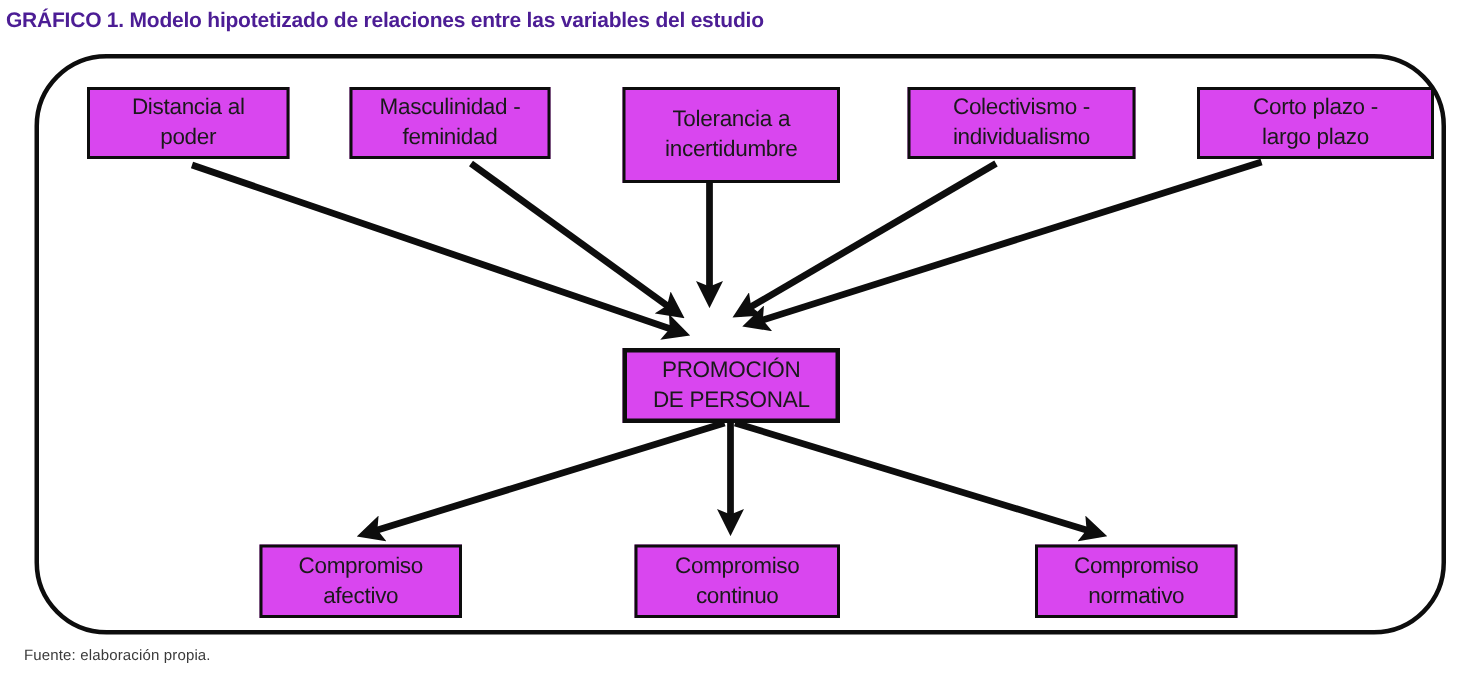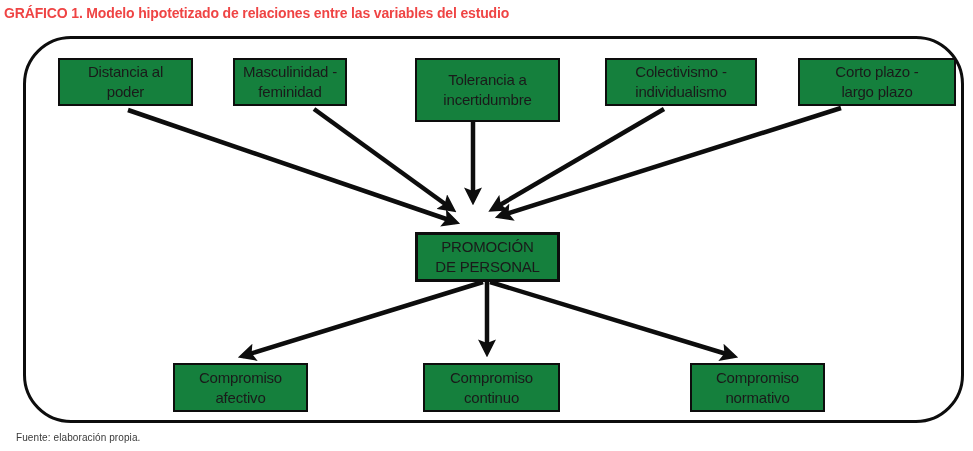--- a/index.html
+++ b/index.html
@@ -6,41 +6,41 @@
   html, body { background: #ffffff; }
   body {
     width: 973px; height: 451px;
     position: relative;
     overflow: hidden;
     font-family: "Liberation Sans", sans-serif;
   }
   .page { position: absolute; inset: 0; }
   .figure-title {
     position: absolute; left: 4px; top: 5px;
-    font-size: 14px; font-weight: bold; color: #ef4444;
+    font-size: 14px; font-weight: bold; color: #4c1d95;
     letter-spacing: -0.15px;
   }
   .frame {
     position: absolute; left: 23px; top: 36px;
     width: 941px; height: 387px;
     border: 3.5px solid #0d0d0d;
     border-radius: 48px;
     background: transparent;
   }
   svg.arrows-layer {
     position: absolute; left: 0; top: 0;
     width: 973px; height: 451px;
     pointer-events: none;
   }
   .node {
     position: absolute;
     display: flex; align-items: center; justify-content: center;
     text-align: center;
     white-space: pre-line;
-    background: #15803d;
+    background: #d946ef;
     border: 2px solid #0d0d0d;
     color: #1a1a1a;
     font-size: 15px; line-height: 20px;
     letter-spacing: -0.2px;
   }
   .node.central { border-width: 3px; }
   .source-note {
     position: absolute; left: 16px; top: 432px;
     font-size: 10px; color: #3a3a3a;
     letter-spacing: 0.1px;
@@ -67,21 +67,21 @@
     <line x1="664" y1="109" x2="493" y2="209" stroke="#0d0d0d" stroke-width="4.5" marker-end="url(#ah)"></line>
     <line x1="841" y1="108" x2="500" y2="216" stroke="#0d0d0d" stroke-width="4.5" marker-end="url(#ah)"></line>
     <line x1="483" y1="282" x2="243" y2="356" stroke="#0d0d0d" stroke-width="4.5" marker-end="url(#ah)"></line>
     <line x1="487" y1="282" x2="487" y2="352" stroke="#0d0d0d" stroke-width="4.5" marker-end="url(#ah)"></line>
     <line x1="490" y1="282" x2="733" y2="356" stroke="#0d0d0d" stroke-width="4.5" marker-end="url(#ah)"></line>
   </svg>
 
   <div class="node" style="left:58px; top:58px; width:135px; height:48px;">Distancia al
 poder</div>
 
-  <div class="node" style="left:233px; top:58px; width:114px; height:48px;">Masculinidad -
+  <div class="node" style="left:233px; top:58px; width:134px; height:48px;">Masculinidad -
 feminidad</div>
 
   <div class="node" style="left:415px; top:58px; width:145px; height:64px;">Tolerancia a
 incertidumbre</div>
 
   <div class="node" style="left:605px; top:58px; width:152px; height:48px;">Colectivismo -
 individualismo</div>
 
   <div class="node" style="left:798px; top:58px; width:158px; height:48px;">Corto plazo -
 largo plazo</div>

